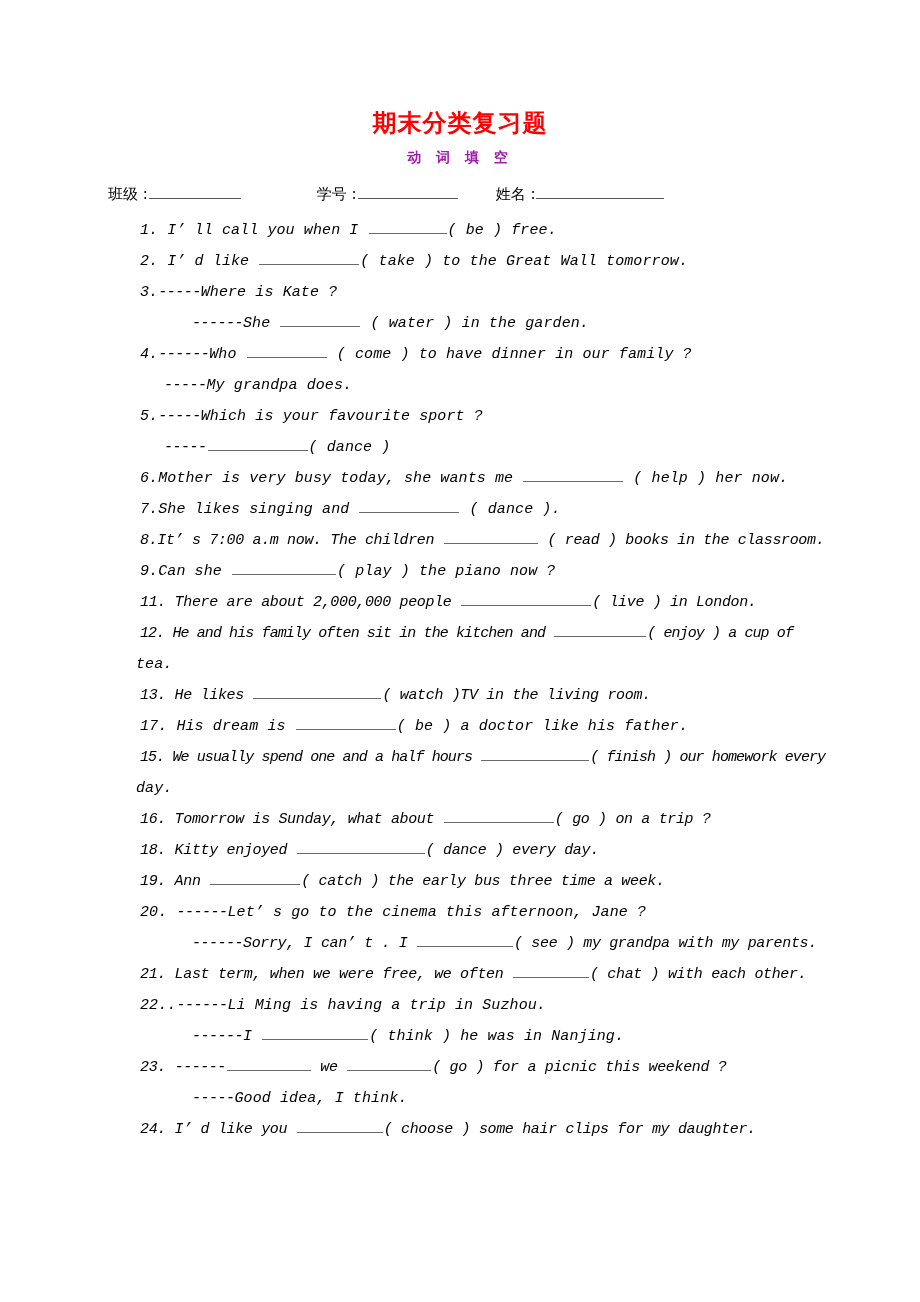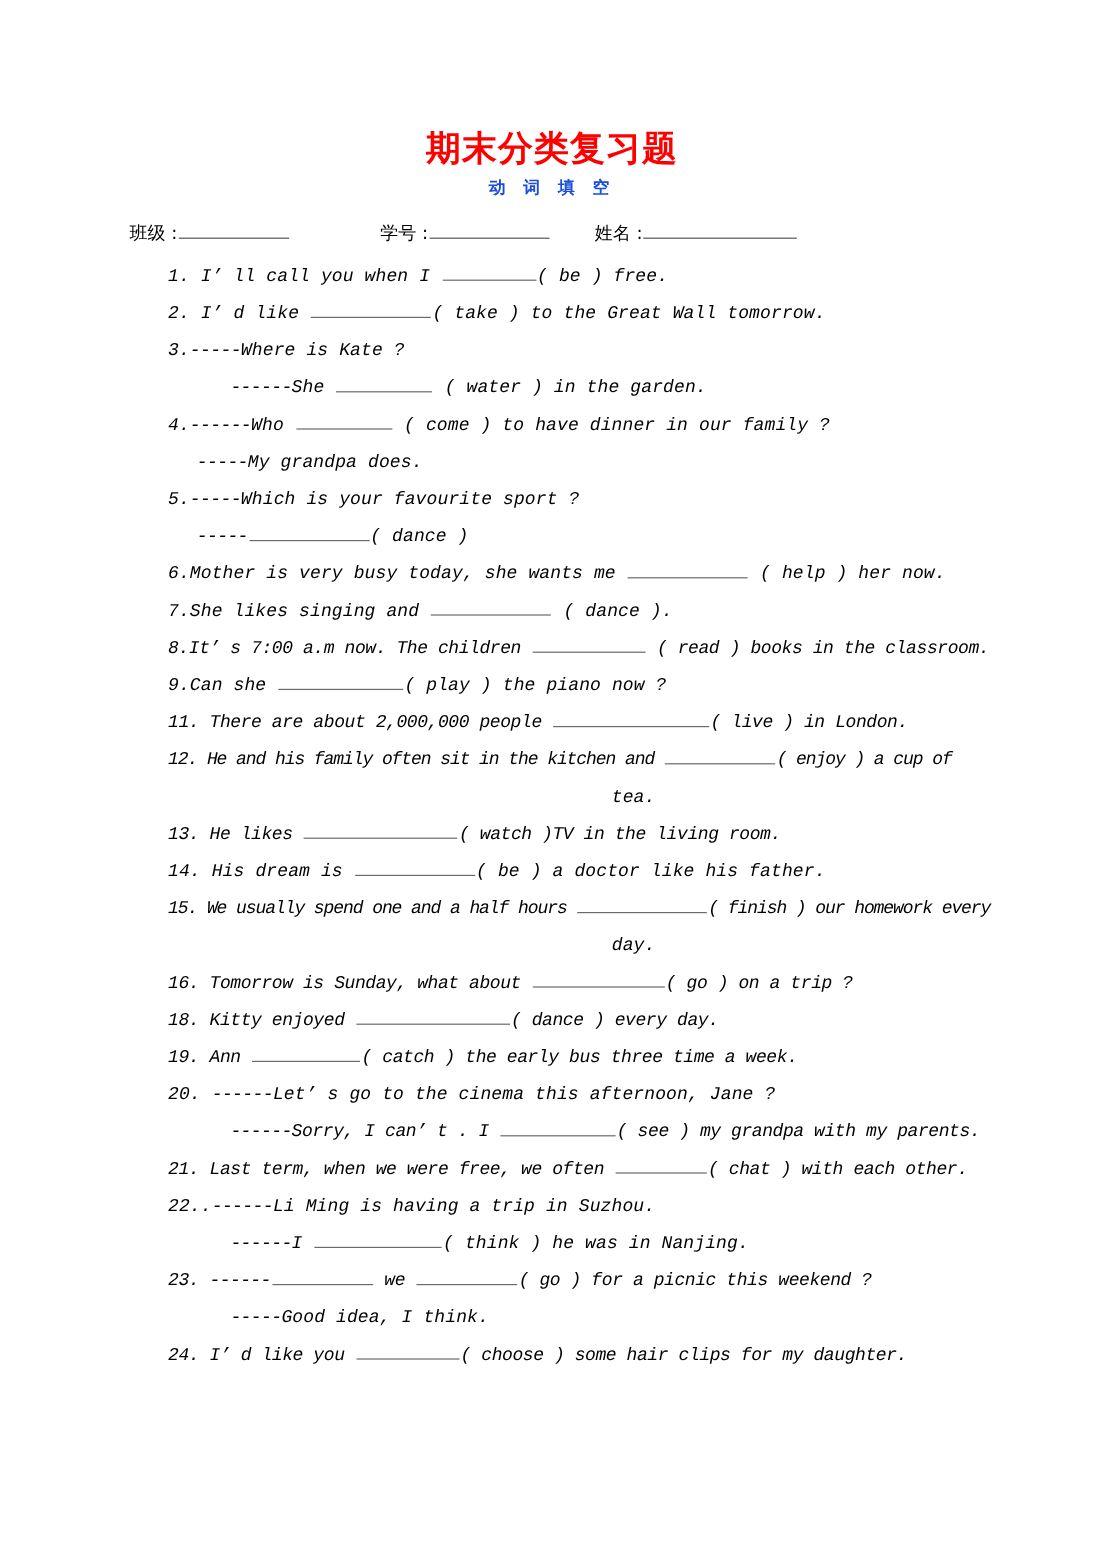--- a/index.html
+++ b/index.html
@@ -20,34 +20,34 @@
     height: 1302px;
     box-sizing: border-box;
     padding: 0;
   }
 
   
   .doc-title {
     text-align: center;
     font-family: "DejaVu Sans", sans-serif;
     font-weight: bold;
-    font-size: 29px;
+    font-size: 24px;
     color: #ff0000;
     letter-spacing: 1px;
     margin: 0;
     padding-top: 108px;
     line-height: 30px;
     white-space: pre;
   }
   .doc-subtitle {
     text-align: center;
     font-family: "DejaVu Sans", sans-serif;
     font-weight: bold;
     font-size: 14px;
-    color: #1d4ed8;
+    color: #a21caf;
     letter-spacing: 5px;
     margin: 0;
     padding-top: 9px;
     line-height: 20px;
     white-space: pre;
   }
 
   
   .info-line {
     margin: 0;
@@ -91,21 +91,20 @@
     font-style: italic;
   }
   .qline.cont {
     padding-left: 192px;
   }
   .qline.cont2 {
     padding-left: 164px;
   }
   .qline.wrap {
     padding-left: 136px;
-    text-align: center;
   }
   .qline.tight {
     letter-spacing: -0.35px;
   }
   .qline.tight2 {
     letter-spacing: -0.9px;
   }
 
   
   .blank {
@@ -142,21 +141,21 @@
       <div class="qline" id="q5"><span>5.</span><span class="dash">-----</span><span>Which is your favourite sport ?</span></div>
       <div class="qline cont2" id="q5b"><span class="dash">-----</span><span class="blank" style="width: 100px;"></span><span>( dance )</span></div>
       <div class="qline" id="q6"><span>6.</span><span>Mother is very busy today, she wants me </span><span class="blank" style="width: 100px;"></span><span> ( help ) her now.</span></div>
       <div class="qline" id="q7"><span>7.</span><span>She likes singing and </span><span class="blank" style="width: 100px;"></span><span> ( dance ).</span></div>
       <div class="qline tight" id="q8"><span>8.</span><span>It’ s 7:00 a.m now. The children </span><span class="blank" style="width: 94px;"></span><span> ( read ) books in the classroom.</span></div>
       <div class="qline" id="q9"><span>9.</span><span>Can she </span><span class="blank" style="width: 104px;"></span><span>( play ) the piano now ?</span></div>
       <div class="qline tight" id="q11"><span>11.</span><span>  There are about 2,000,000 people </span><span class="blank" style="width: 130px;"></span><span>( live ) in London.</span></div>
       <div class="qline tight2" id="q12"><span>12.</span><span>  He and his family often sit in the kitchen and </span><span class="blank" style="width: 92px;"></span><span>( enjoy ) a cup of</span></div>
       <div class="qline wrap" id="q12b"><span>tea.</span></div>
       <div class="qline tight" id="q13"><span>13.</span><span>  He likes </span><span class="blank" style="width: 128px;"></span><span>( watch )TV in the living room.</span></div>
-      <div class="qline" id="q14"><span>14.</span><span>  His dream is </span><span class="blank" style="width: 100px;"></span><span>( be ) a doctor like his father.</span></div>
+      <div class="qline" id="q14"><span>17.</span><span>  His dream is </span><span class="blank" style="width: 100px;"></span><span>( be ) a doctor like his father.</span></div>
       <div class="qline tight2" id="q15"><span>15.</span><span> We usually spend one and a half hours </span><span class="blank" style="width: 108px;"></span><span>( finish ) our homework every</span></div>
       <div class="qline wrap" id="q15b"><span>day.</span></div>
       <div class="qline tight" id="q16"><span>16.</span><span>  Tomorrow is Sunday, what about </span><span class="blank" style="width: 110px;"></span><span>( go ) on a trip ?</span></div>
       <div class="qline tight" id="q18"><span>18.</span><span>  Kitty enjoyed </span><span class="blank" style="width: 128px;"></span><span>( dance ) every day.</span></div>
       <div class="qline tight" id="q19"><span>19.</span><span> Ann </span><span class="blank" style="width: 90px;"></span><span>( catch ) the early bus three time a week.</span></div>
       <div class="qline" id="q20"><span>20.</span><span>  </span><span class="dash">------</span><span>Let’ s go to the cinema this afternoon, Jane ?</span></div>
       <div class="qline cont tight" id="q20b"><span class="dash">------</span><span>Sorry, I can’ t . I </span><span class="blank" style="width: 96px;"></span><span>( see ) my grandpa with my parents.</span></div>
       <div class="qline tight" id="q21"><span>21.</span><span>  Last term, when we were free, we often </span><span class="blank" style="width: 76px;"></span><span>( chat ) with each other.</span></div>
       <div class="qline" id="q22"><span>22..</span><span class="dash">------</span><span>Li Ming is having a trip in Suzhou.</span></div>
       <div class="qline cont" id="q22b"><span class="dash">------</span><span>I </span><span class="blank" style="width: 106px;"></span><span>( think ) he was in Nanjing.</span></div>

